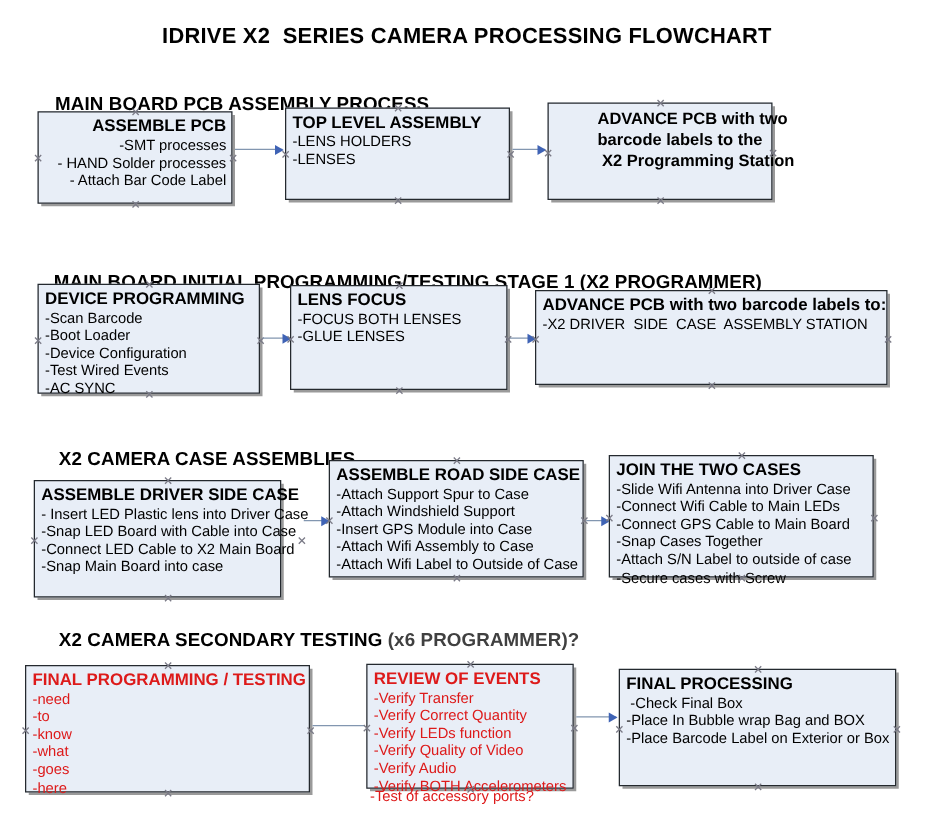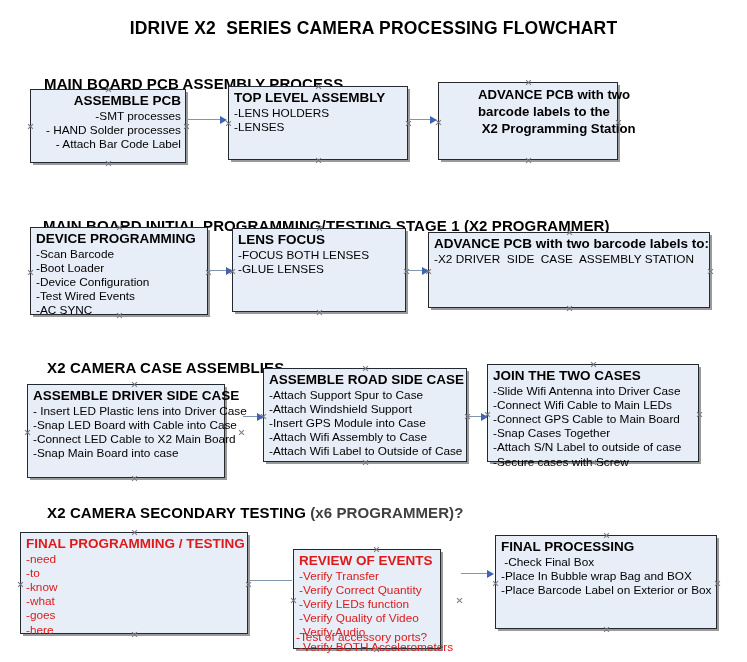--- a/index.html
+++ b/index.html
@@ -290,21 +290,21 @@
     <div class="handle" style="left:-4px; top:48px;"></div>
     <div class="handle" style="left:110px; top:-4px;"></div>
     <div class="handle" style="left:110px; top:98px;"></div>
     <div class="handle" style="left:224px; top:48px;"></div>
   </div>
 
   <div class="conn" style="left:250px; top:576px; width:42px;">
     <div class="shaft"></div>
   </div>
 
-  <div class="box red" style="left:293px; top:531px; width:148px; height:100px;margin-top:18px;">
+  <div class="box red" style="left:293px; top:531px; width:166px; height:100px;">
     <div class="box-title">REVIEW OF EVENTS</div>
     <div class="box-line">-Verify Transfer</div>
     <div class="box-line">-Verify Correct Quantity</div>
     <div class="box-line">-Verify LEDs function</div>
     <div class="box-line">-Verify Quality of Video</div>
     <div class="box-line">-Verify Audio</div>
     <div class="box-line">-Verify BOTH Accelerometers</div>
     <div class="handle" style="left:-4px; top:47px;"></div>
     <div class="handle" style="left:79px; top:-4px;"></div>
     <div class="handle" style="left:79px; top:96px;"></div>

